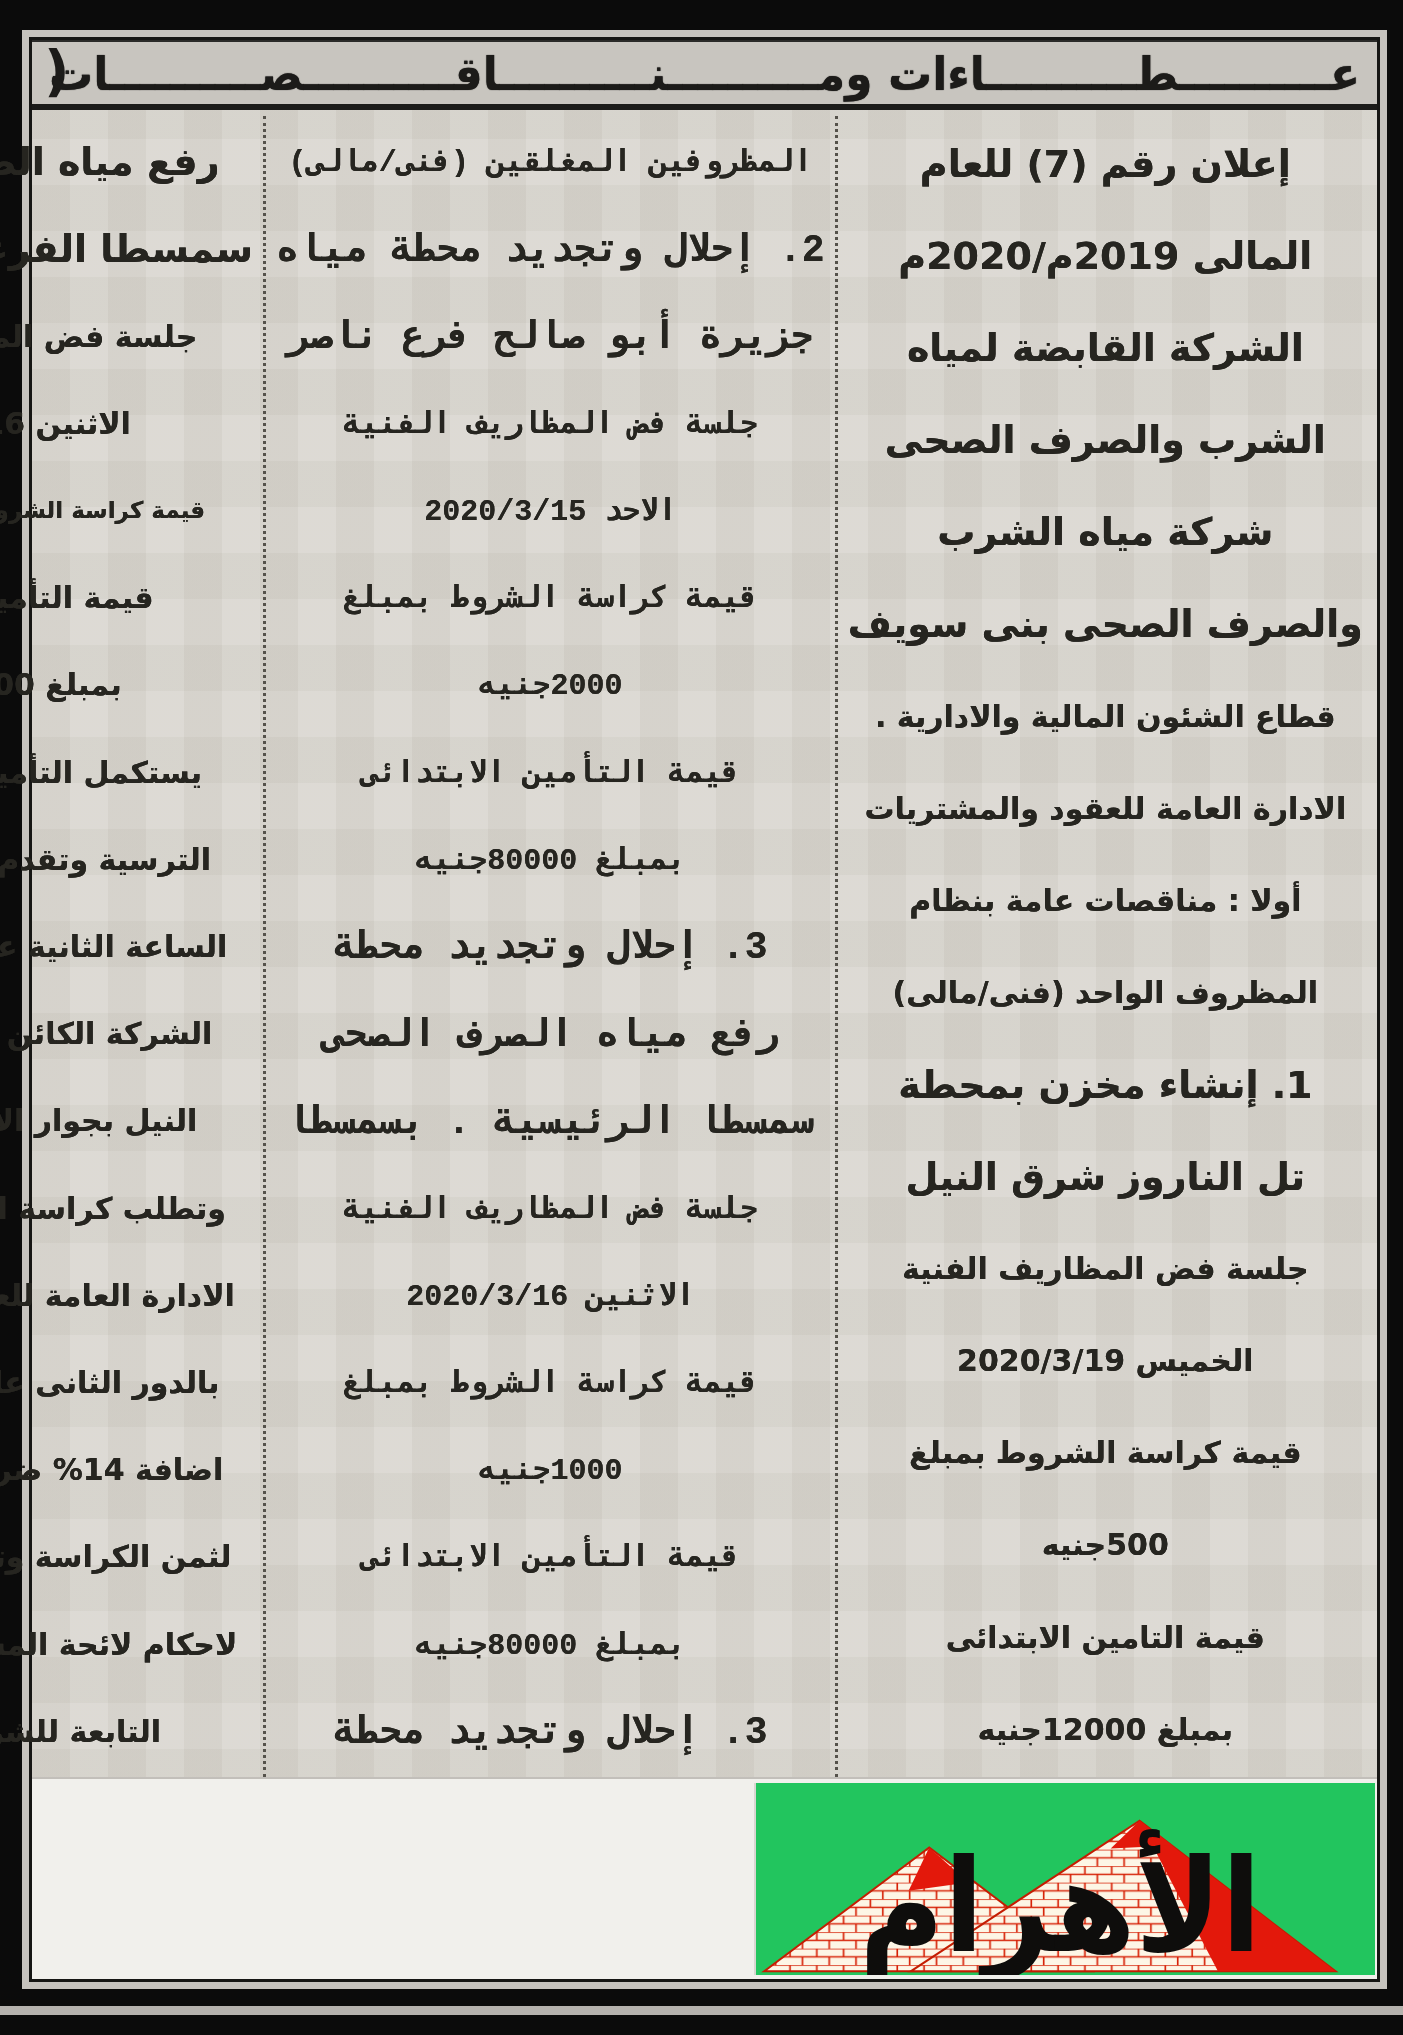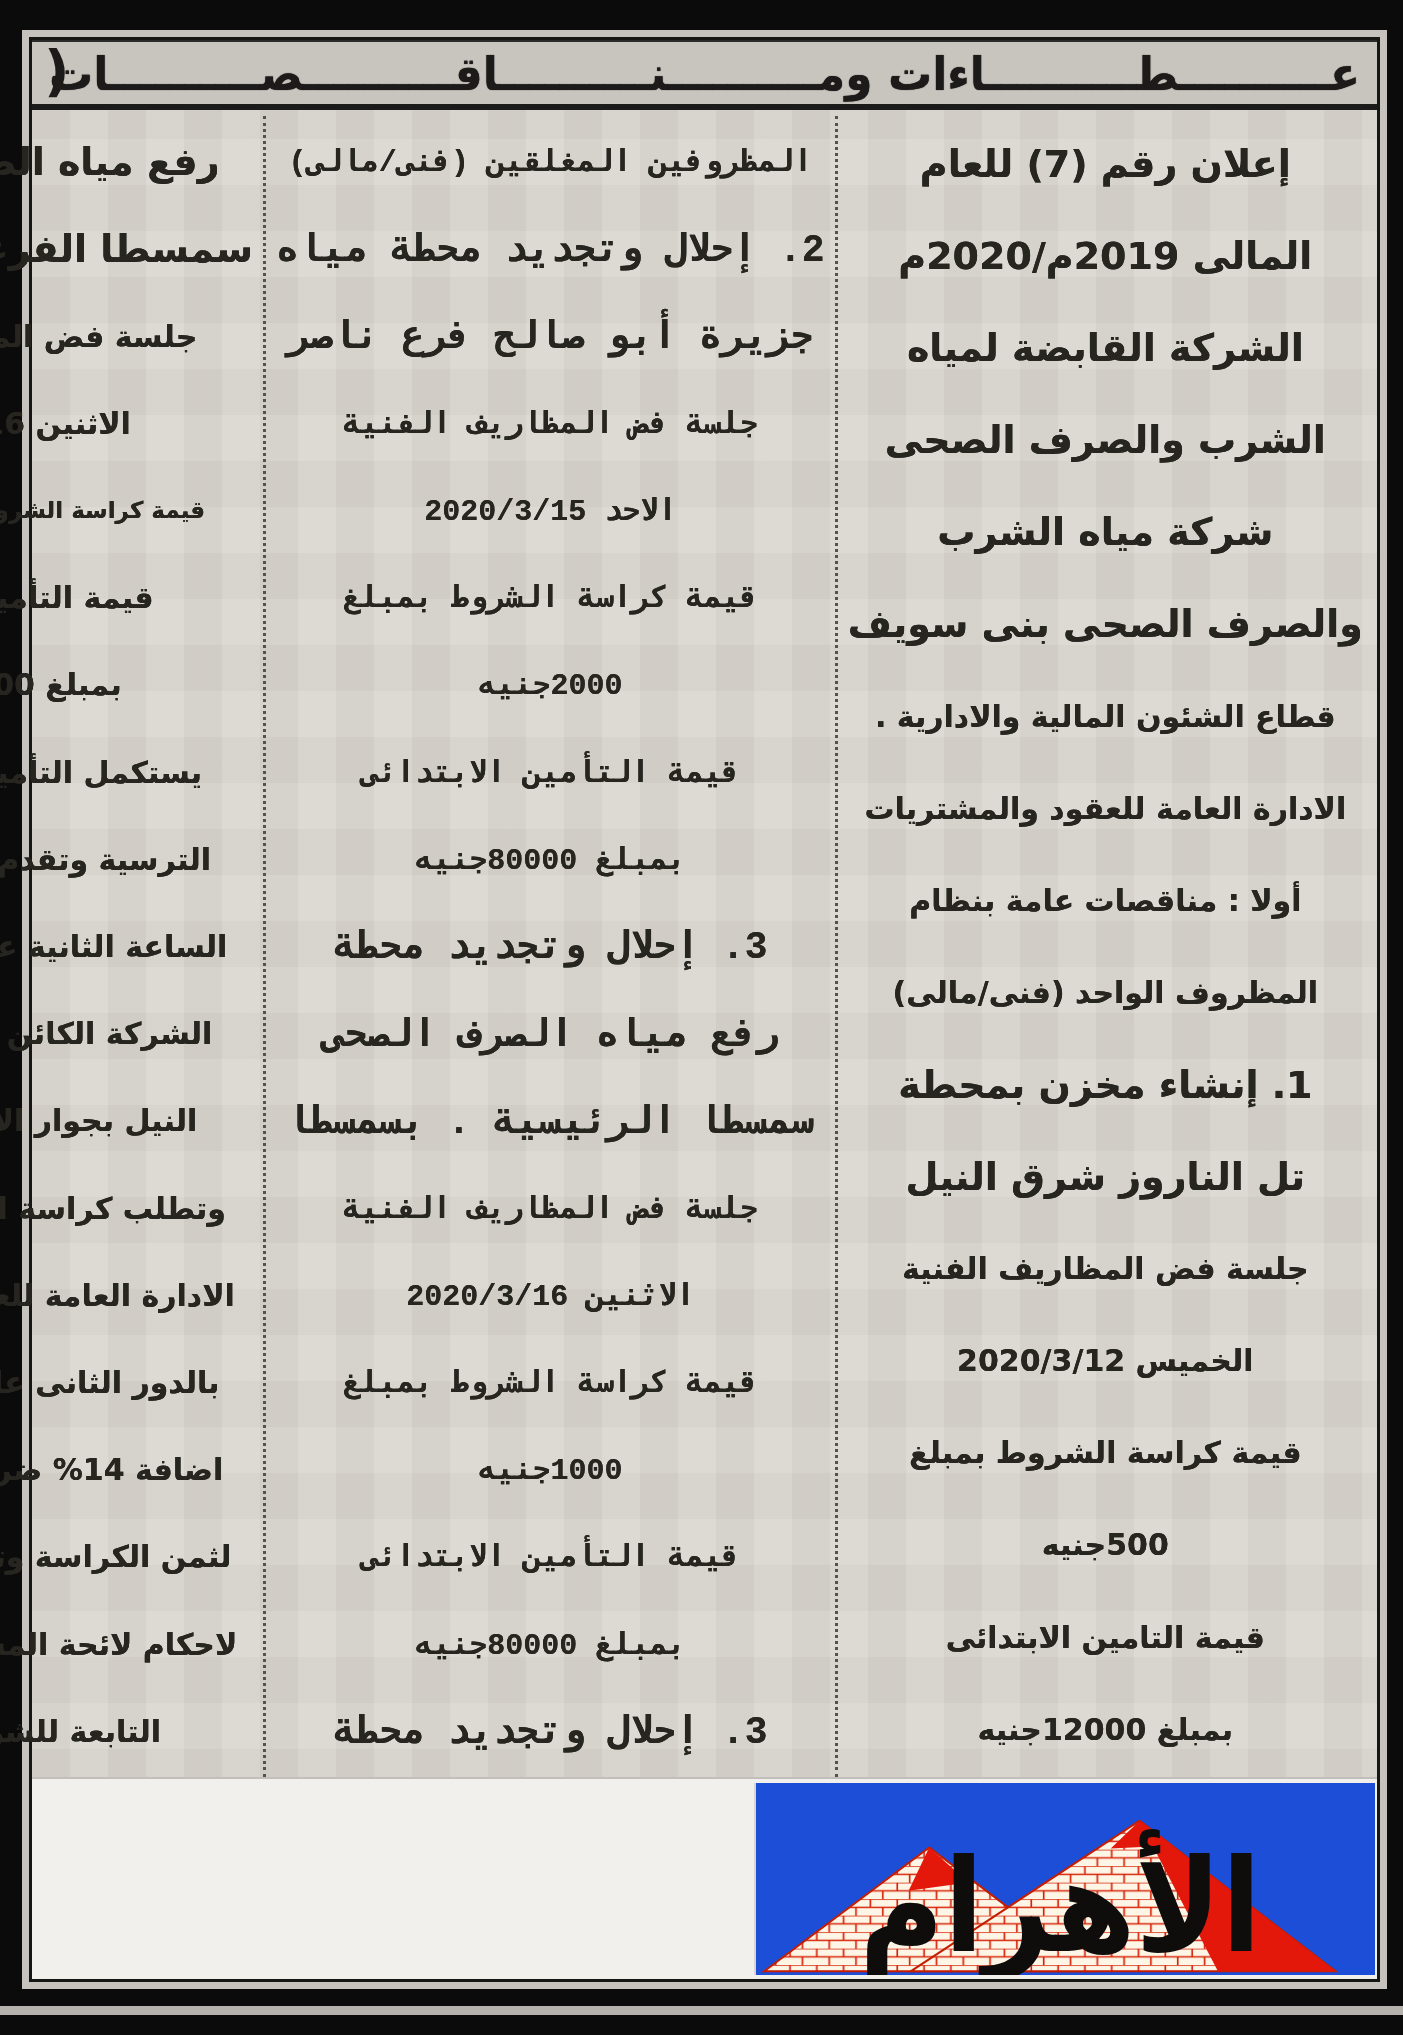--- a/index.html
+++ b/index.html
@@ -74,21 +74,21 @@
   .line.md{font-size:30px;}
   .line.sm{font-size:23px;}
   
   .bottom-strip{
     flex:0 0 200px;position:relative;
     background:#f1f0ec;
     border-top:2px solid #c2bfba;
   }
   .logo-box{
     position:absolute;top:4px;bottom:4px;right:2px;width:46%;
-    background:#1d4ed8;
+    background:#22c55e;
     border-left:2px solid #d8d6d1;
     display:flex;align-items:center;justify-content:center;
     overflow:hidden;
   }
   .logo-box svg{width:100%;height:100%;}
 </style>
 </head>
 <body>
 
 <div class="page">
@@ -108,21 +108,21 @@
             <div class="line lg">الشرب والصرف الصحى</div>
             <div class="line lg">شركة مياه الشرب</div>
             <div class="line lg">والصرف الصحى بنى سويف</div>
             <div class="line md">قطاع الشئون المالية والادارية .</div>
             <div class="line md">الادارة العامة للعقود والمشتريات</div>
             <div class="line md">أولا : مناقصات عامة بنظام</div>
             <div class="line md">المظروف الواحد (فنى/مالى)</div>
             <div class="line lg">1. إنشاء مخزن بمحطة</div>
             <div class="line lg">تل الناروز شرق النيل</div>
             <div class="line md">جلسة فض المظاريف الفنية</div>
-            <div class="line md">الخميس 2020/3/12</div>
+            <div class="line md">الخميس 2020/3/19</div>
             <div class="line md">قيمة كراسة الشروط بمبلغ</div>
             <div class="line md">500جنيه</div>
             <div class="line md">قيمة التامين الابتدائى</div>
             <div class="line md">بمبلغ 12000جنيه</div>
           </div>
         <div class="col col-middle">
             <div class="line md">المظروفين المغلقين (فنى/مالى)</div>
             <div class="line lg">2. إحلال وتجديد محطة مياه</div>
             <div class="line lg">جزيرة أبو صالح فرع ناصر</div>
             <div class="line md">جلسة فض المظاريف الفنية</div>

